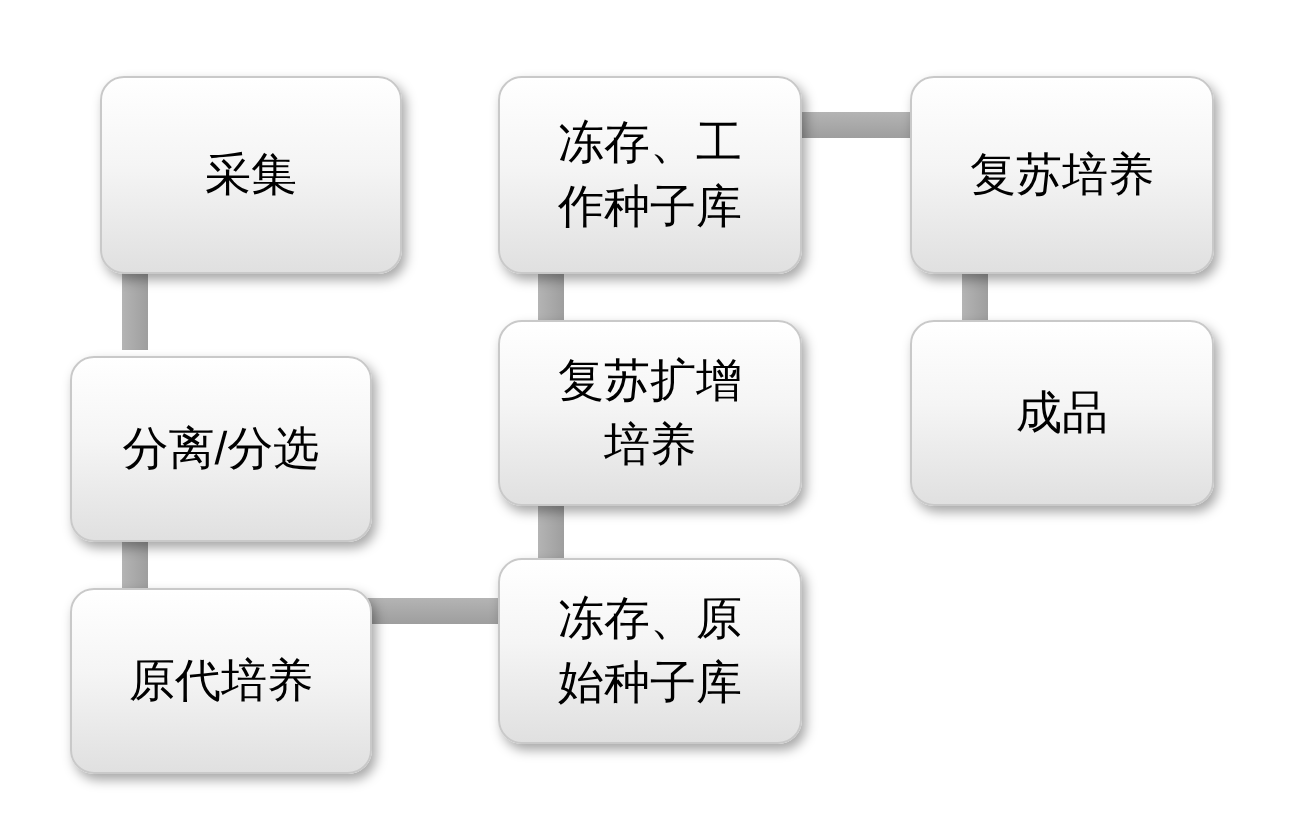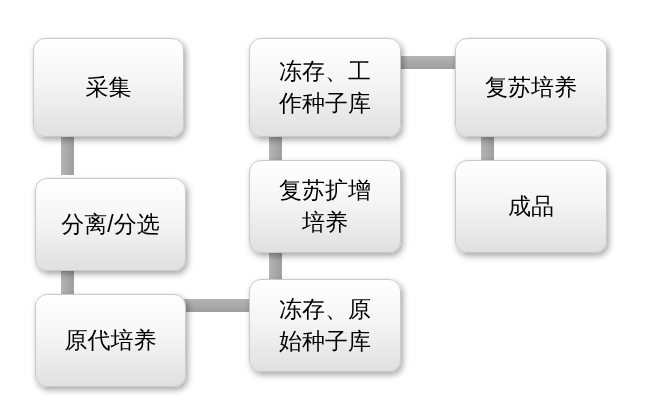--- a/index.html
+++ b/index.html
@@ -54,21 +54,21 @@
 <div class="canvas">
 
   <div class="conn v" style="left:61px; top:120px; width:13px; height:55px;"></div>
   <div class="conn v" style="left:61px; top:240px; width:13px; height:55px;"></div>
   <div class="conn h" style="left:175px; top:299px; width:85px; height:13px;"></div>
   <div class="conn v" style="left:269px; top:240px; width:13px; height:55px;"></div>
   <div class="conn v" style="left:269px; top:120px; width:13px; height:55px;"></div>
   <div class="conn h" style="left:390px; top:56px; width:75px; height:13px;"></div>
   <div class="conn v" style="left:481px; top:120px; width:13px; height:55px;"></div>
 
-  <div class="node" style="left:33px; top:38px; width:151px; height:99px;">
+  <div class="node" style="left:50px; top:38px; width:151px; height:99px;">
     <span>采集</span>
   </div>
   <div class="node" style="left:35px; top:178px; width:151px; height:93px;">
     <span>分离/分选</span>
   </div>
   <div class="node" style="left:35px; top:279px; width:151px; height:93px;margin-top:15px;">
     <span>原代培养</span>
   </div>
 
   <div class="node" style="left:249px; top:38px; width:152px; height:99px;align-items:center;">

